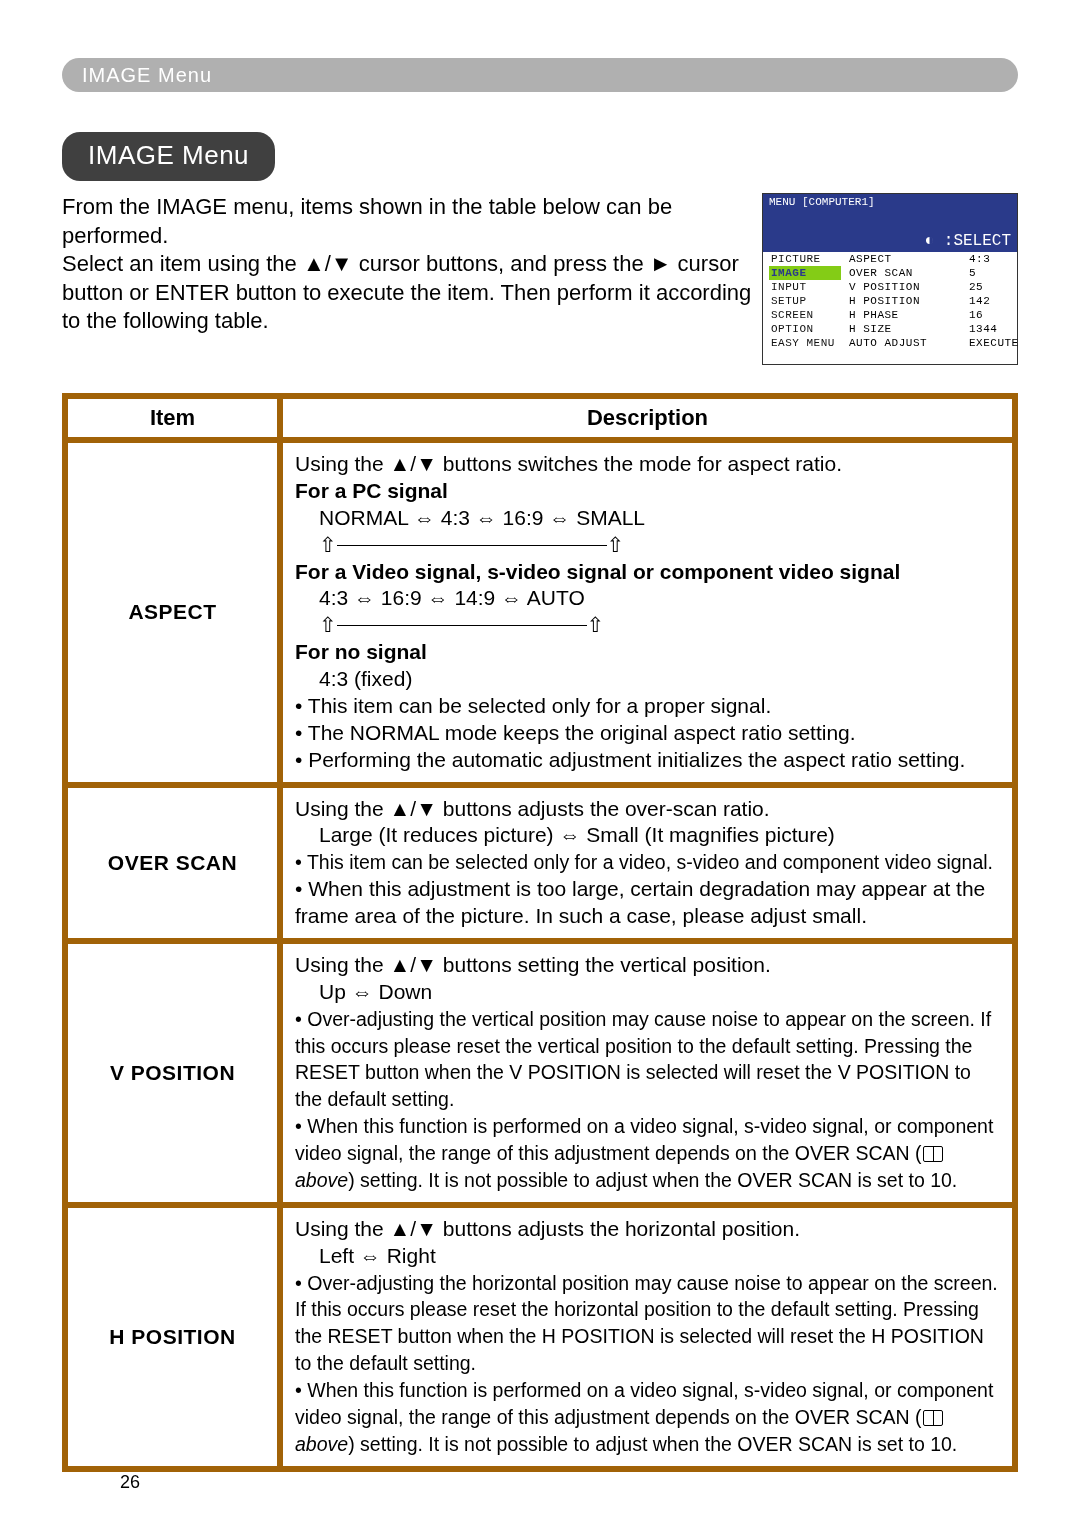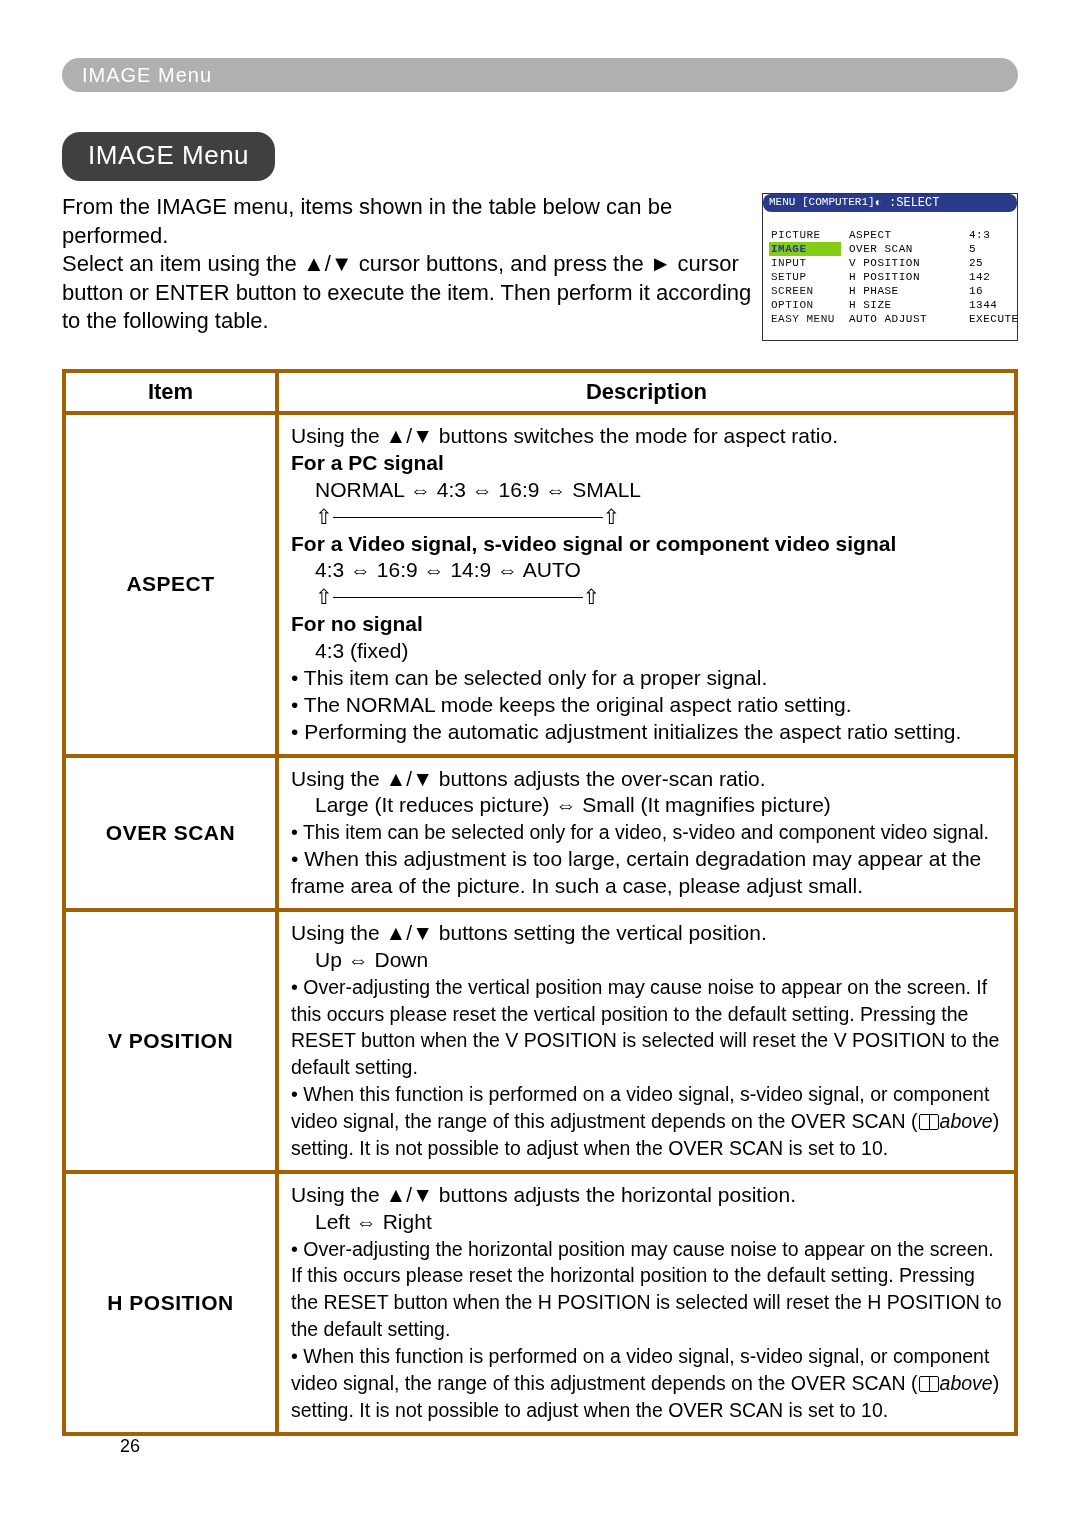--- a/index.html
+++ b/index.html
@@ -54,44 +54,44 @@
     width: 256px;
     font-family: "Courier New", monospace;
     font-size: 11px;
     background: #fff;
     box-sizing: border-box;
   }
   .osd-top {
     background: #2a3a8a;
     color: #fff;
     display: flex;
+    justify-content: space-between;
     padding: 2px 6px;
     font-size: 11px;
-    border-radius: 8px;
-  }
-  .osd-top .sel { font-size:12px; }
+  }
+  .osd-top .sel { font-size:16px;margin-top:36px; }
   .osd-body {
     display: flex;
-    padding: 16px 6px 14px 6px;
+    padding: 0 6px 14px 6px;
     gap: 8px;
   }
   .osd-left { width: 72px; }
   .osd-left div { padding: 1px 2px; color:#111; letter-spacing:0.5px; }
   .osd-left .hl { background: #84cc16; color:#2a3a8a; font-weight:bold; }
   .osd-mid { flex: 1; }
   .osd-mid div { padding: 1px 0; white-space: nowrap; letter-spacing:0.5px;}
   .osd-right { width: 42px; text-align: left; }
   .osd-right div { padding: 1px 0; letter-spacing:0.5px;}
   table.main {
     border-collapse: collapse;
     width: 100%;
     font-size: 21px;
   }
   table.main th, table.main td {
-    border: 4px solid #a16207;
+    border: 6px solid #a16207;
     padding: 8px 12px;
     vertical-align: middle;
   }
   table.main th {
     font-weight: bold;
     text-align: center;
     font-size: 22px;
     padding: 6px 12px;
   }
   table.main td.item {

